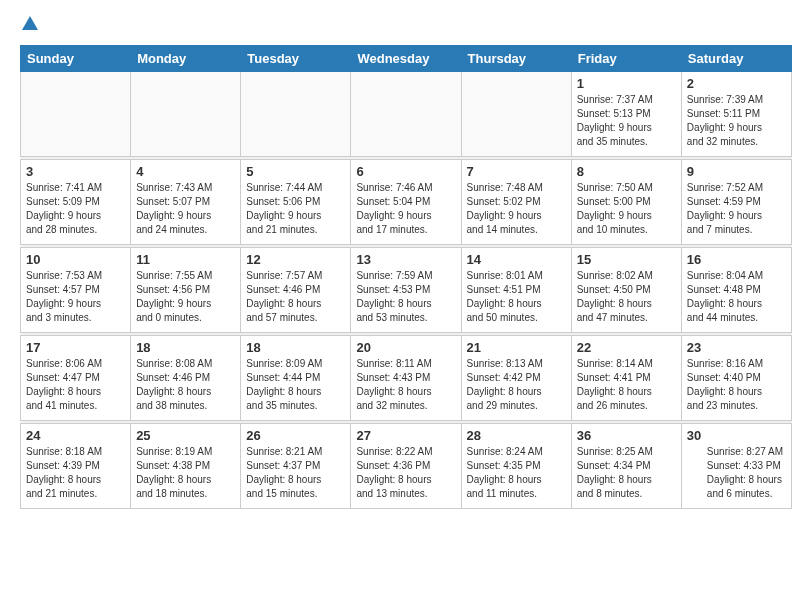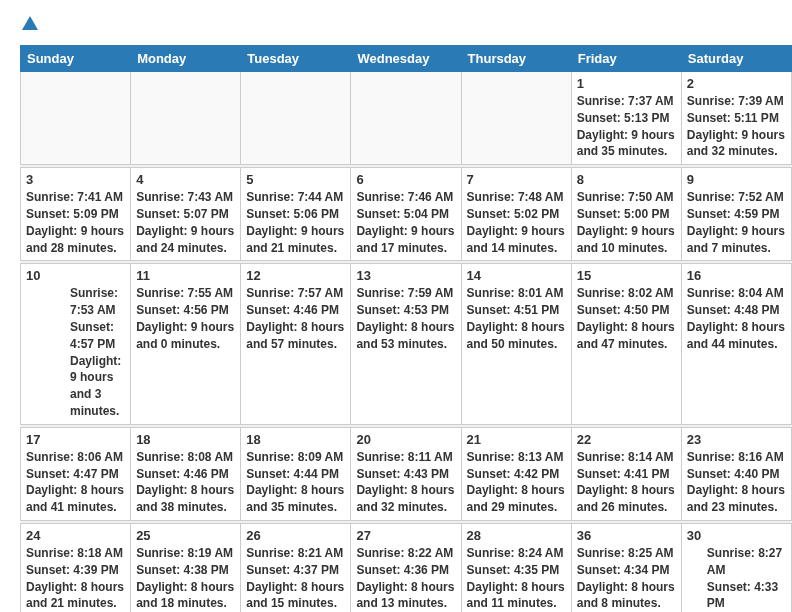--- a/index.html
+++ b/index.html
@@ -33,21 +33,21 @@
       font-size: 10.5px;
       color: #333;
       background: #fff;
       height: 85px;
       width: 14.28%;
     }
 
     .calendar td.empty { background: #f9f9f9; }
 
     .day-num { font-size: 13px; font-weight: bold; display: block; margin-bottom: 2px; }
-    .day-info { font-size: 12px; line-height: 1.4; color: #333; font-weight: bold; }
+    .day-info { font-size: 10px; line-height: 1.4; color: #333; }
   </style>
 </head>
 <body>
 
 <div class="header">
   <div class="logo">
     <div class="logo-row">
       <div>
         <span style="font-size:18px;font-weight:bold;color:#333;"></span>
         <span style="display:inline-block;margin-left:2px;">
@@ -167,21 +167,21 @@
           <td style="padding: 0px; height: 3px; border: none; background: rgb(240, 240, 240);"></td>
           <td style="padding: 0px; height: 3px; border: none; background: rgb(240, 240, 240);"></td>
           <td style="padding: 0px; height: 3px; border: none; background: rgb(240, 240, 240);"></td>
           <td style="padding: 0px; height: 3px; border: none; background: rgb(240, 240, 240);"></td>
           <td style="padding: 0px; height: 3px; border: none; background: rgb(240, 240, 240);"></td>
           <td style="padding: 0px; height: 3px; border: none; background: rgb(240, 240, 240);"></td>
         </tr>
         <tr>
           <td>
             <span class="day-num">10</span>
-            <div class="day-info" style="white-space: pre-line; margin-left: 44px;">Sunrise: 7:53 AM
+            <div class="day-info" style="white-space: pre-line;">Sunrise: 7:53 AM
 Sunset: 4:57 PM
 Daylight: 9 hours
 and 3 minutes.</div>
           </td>
           <td>
             <span class="day-num">11</span>
             <div class="day-info" style="white-space: pre-line;">Sunrise: 7:55 AM
 Sunset: 4:56 PM
 Daylight: 9 hours
 and 0 minutes.</div>

